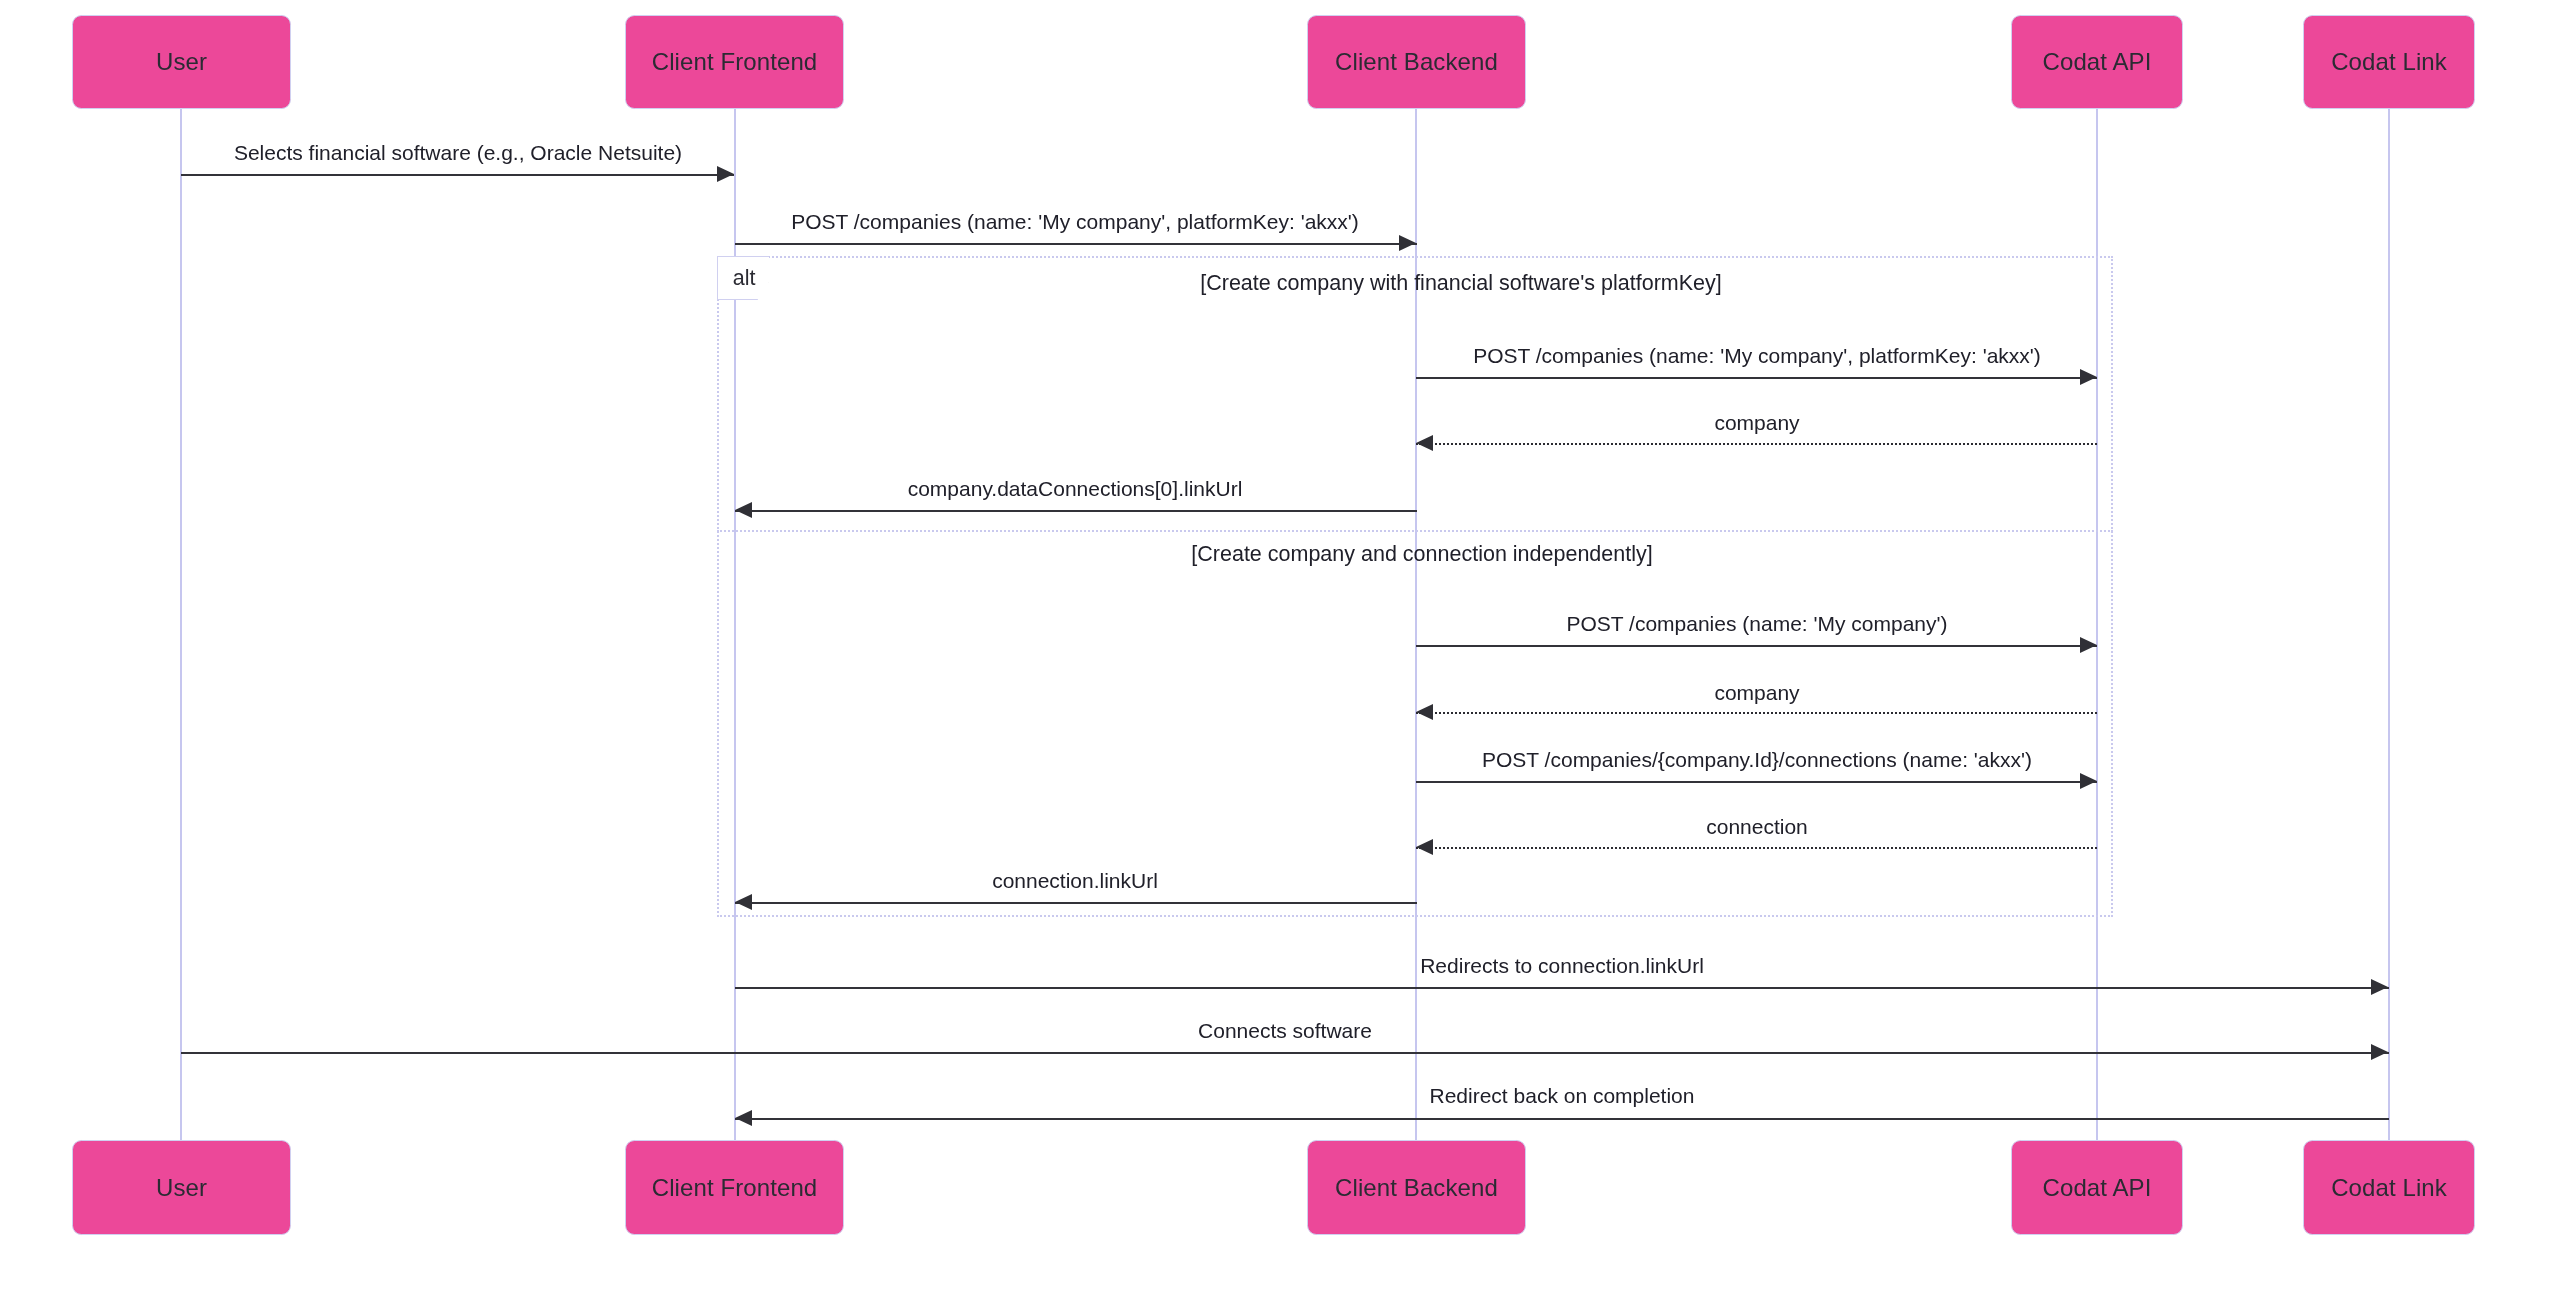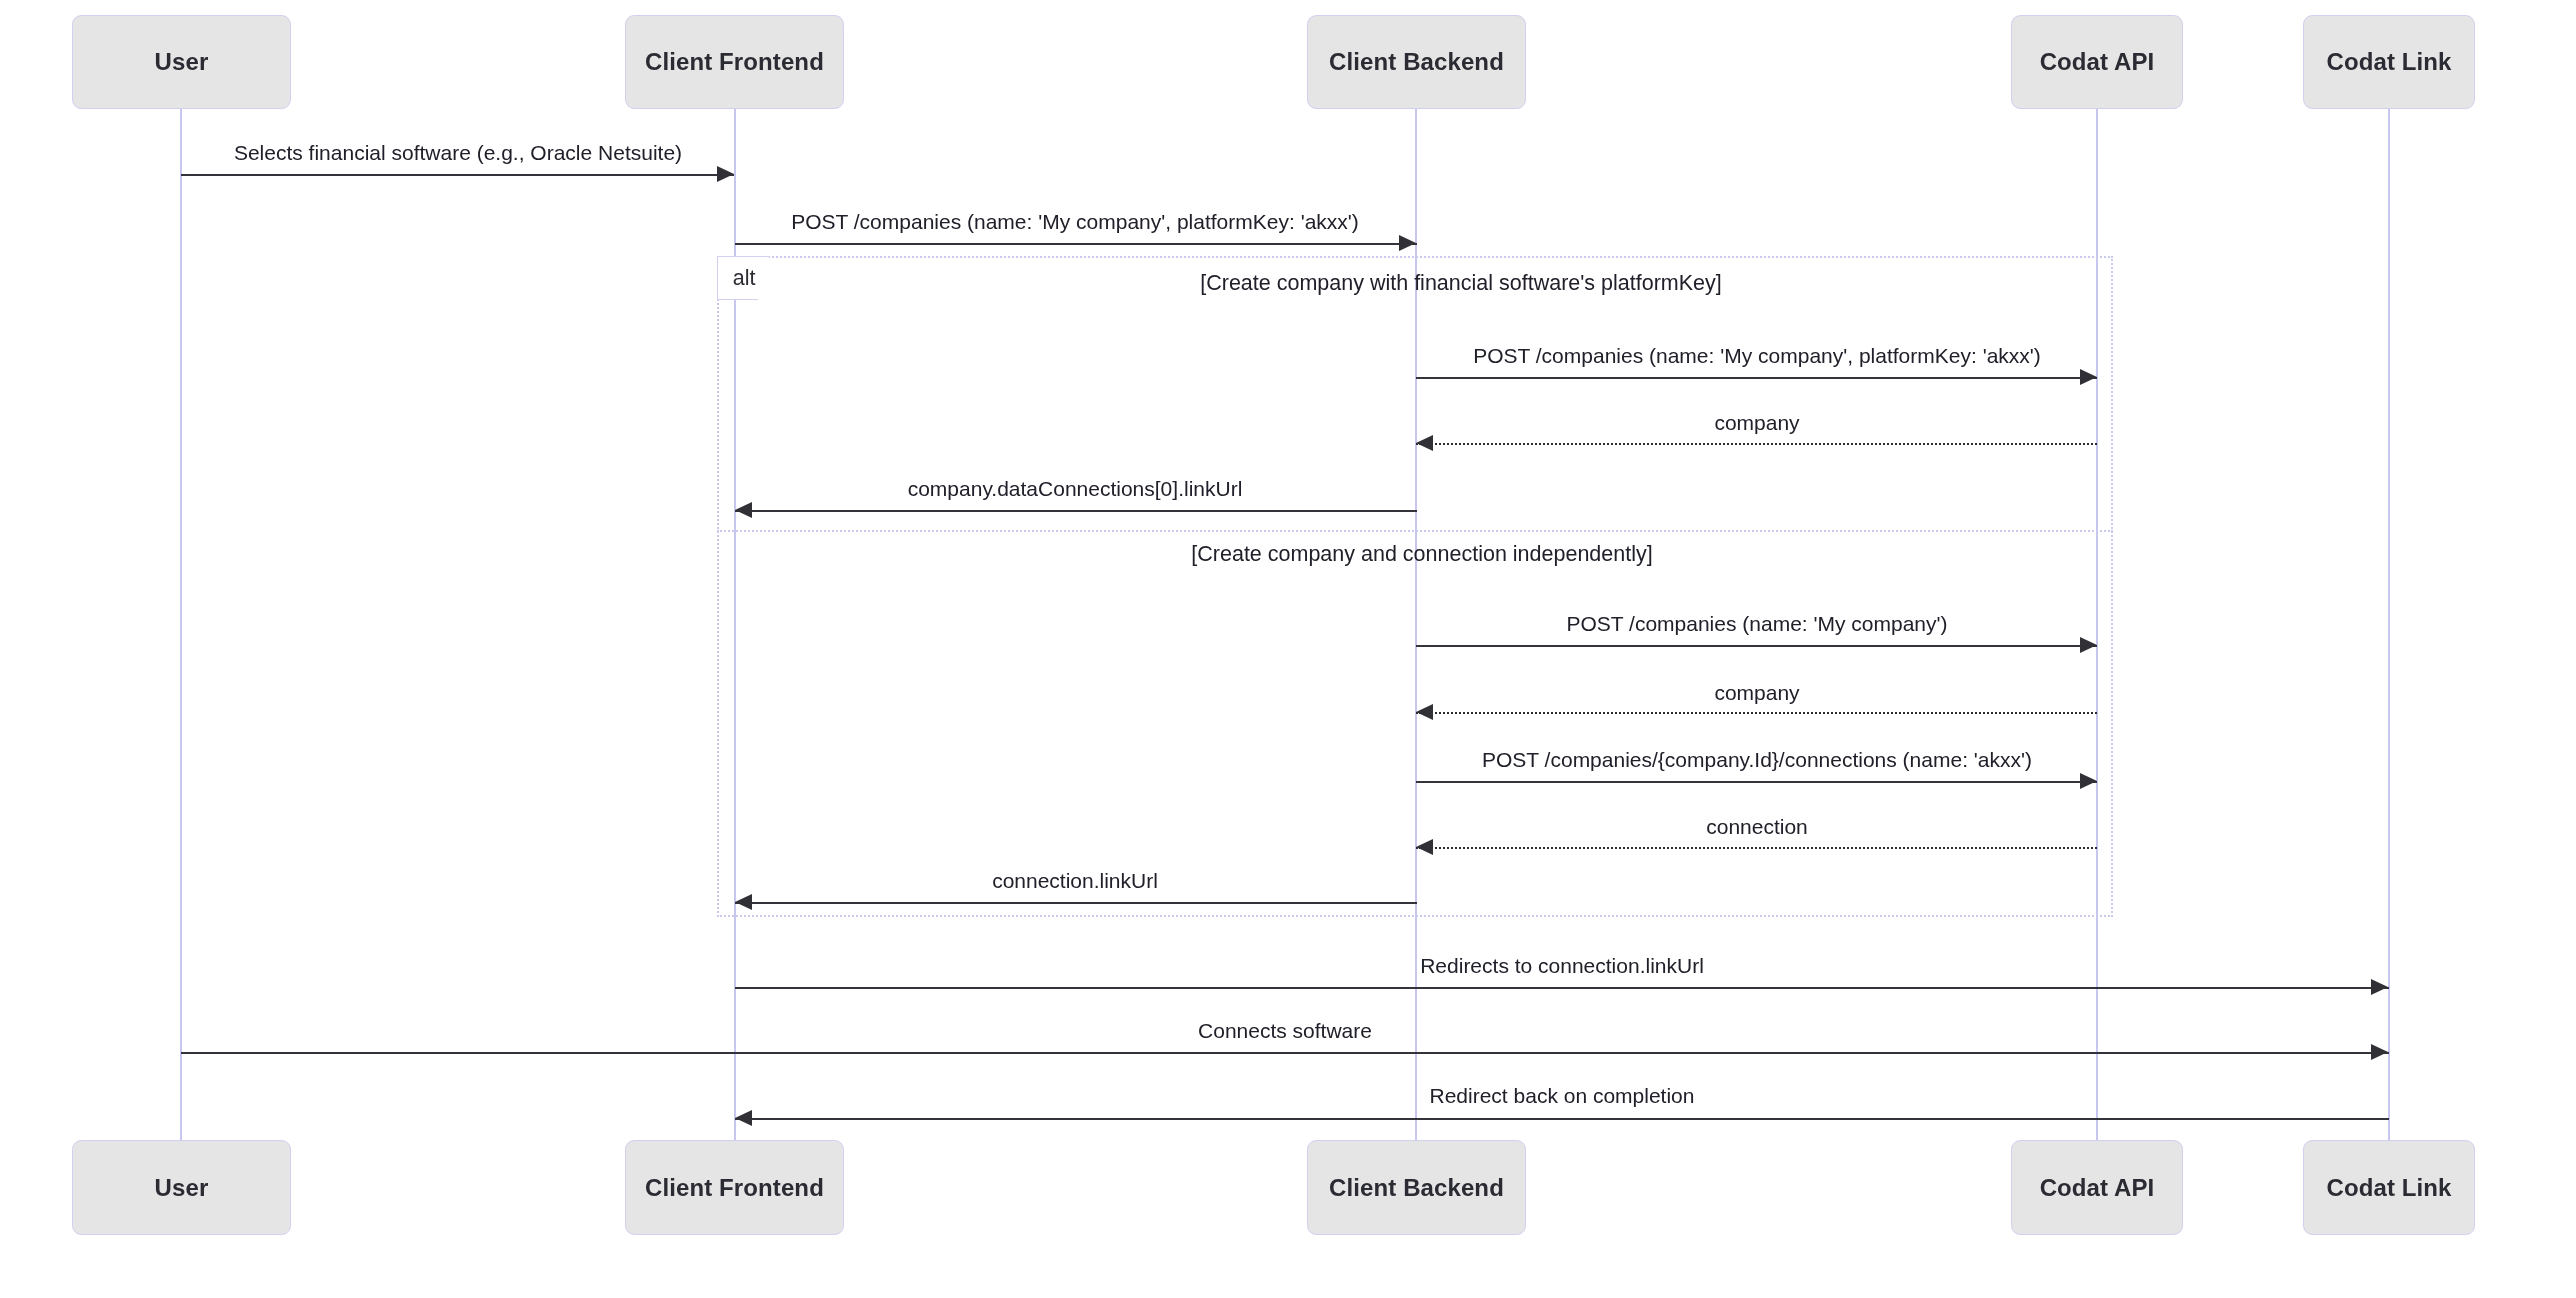--- a/index.html
+++ b/index.html
@@ -14,29 +14,28 @@
     background:#ffffff;
     overflow:hidden;
   }
 
   
   .actor-box{
     position:absolute;
     box-sizing:border-box;
     border:1.3px solid #d0d0f0;
     border-radius:9.4px;
-    background:#e5e5e5;
+    background:#ec4899;
     display:flex;
     align-items:center;
     justify-content:center;
     color:#2b2b33;
     font-size:24px;
     letter-spacing:0.1px;
     white-space:nowrap;
-    font-weight:bold;
   }
 
   
   .lifeline{
     position:absolute;
     width:2px;
     background:#c6c6ef;
   }
 
   

